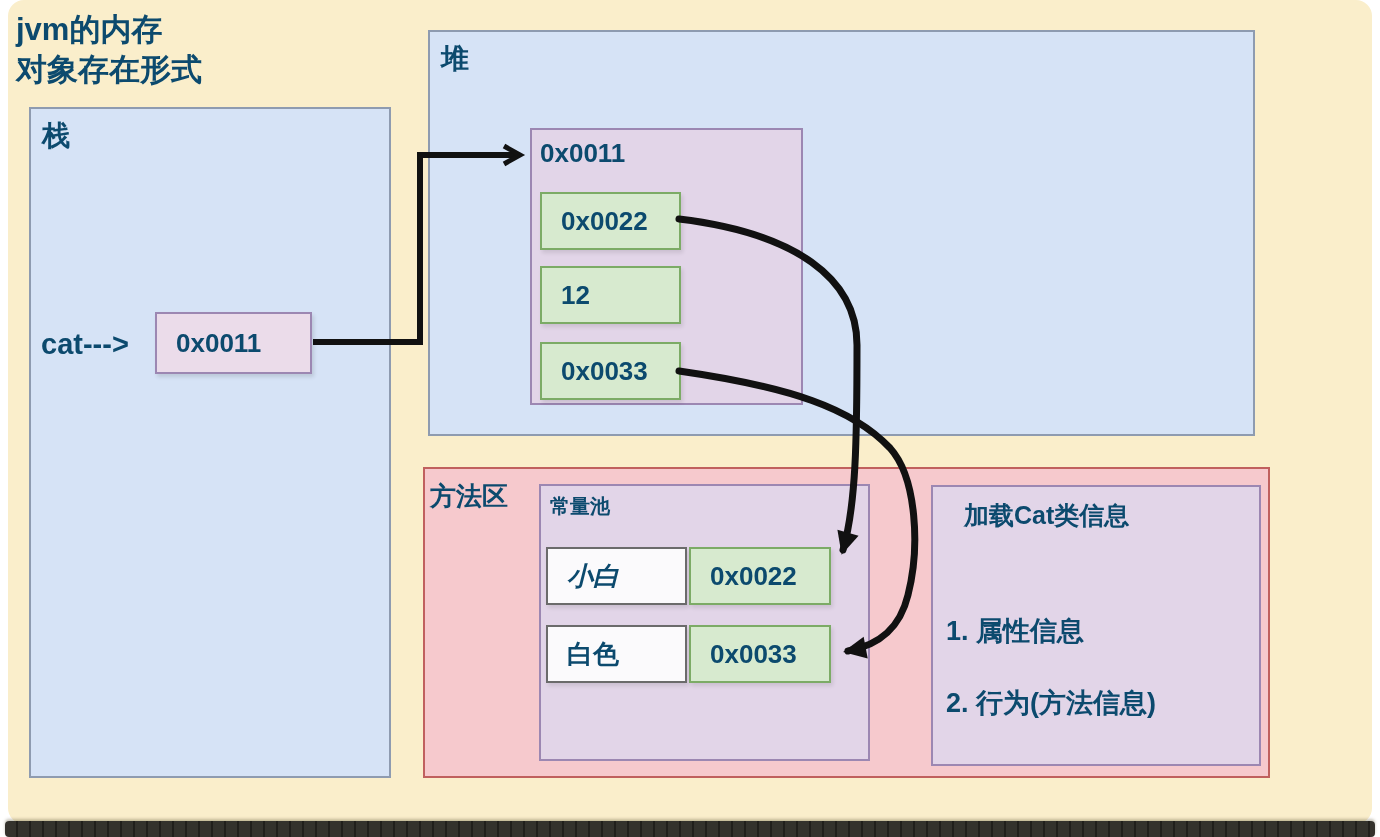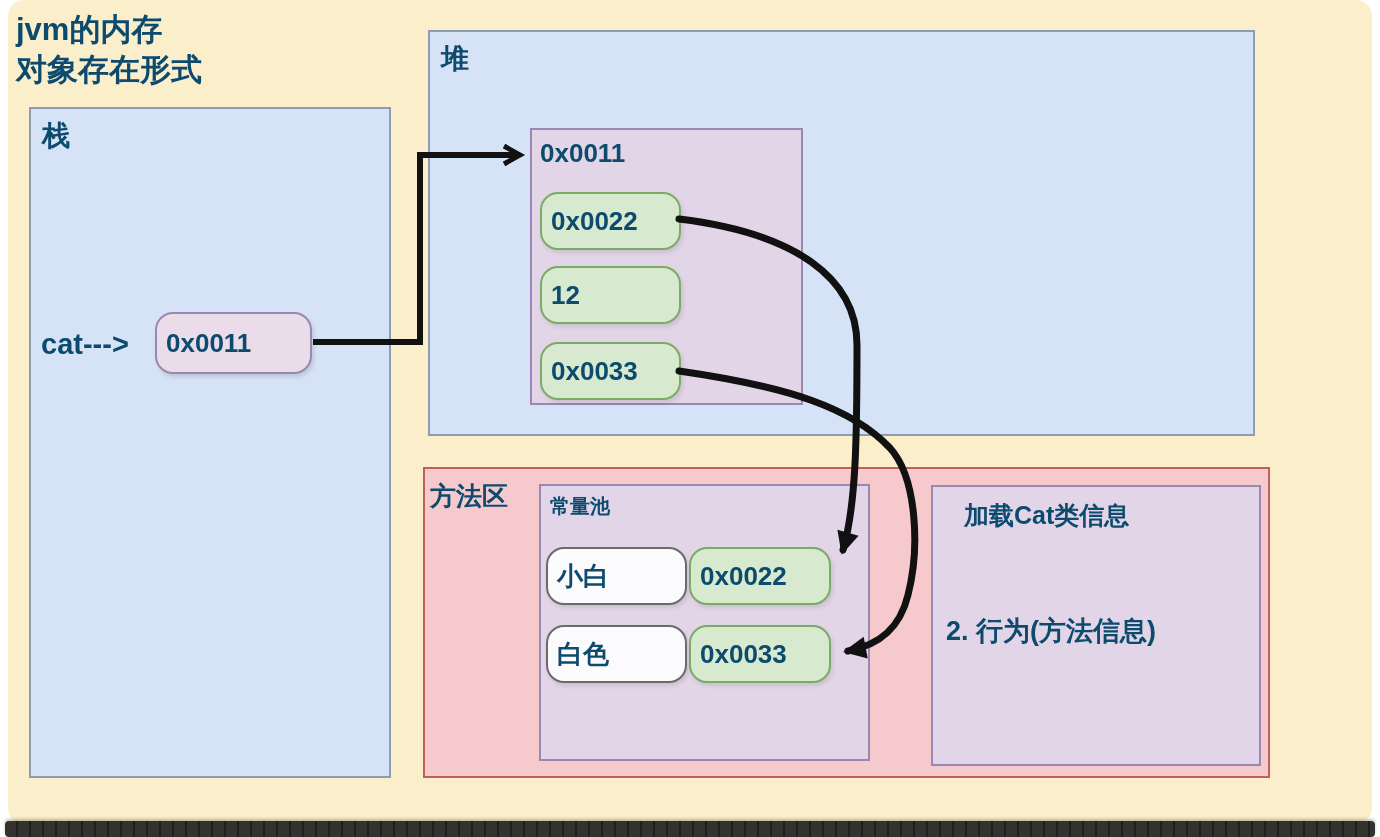--- a/index.html
+++ b/index.html
@@ -8,21 +8,21 @@
   .canvas{position:absolute;left:8px;top:0;width:1364px;height:824px;
           background:var(--bg,#faeecb);border-radius:16px;}
   .box{position:absolute;box-sizing:border-box;border:2px solid;}
   .region-blue{background:var(--blue-fill,#d6e3f6);border-color:var(--blue-border,#8e9bb0);}
   .region-pink{background:var(--pink-fill,#f6c9cd);border-color:var(--pink-border,#c0605e);}
   .lav{background:var(--lav-fill,#e2d5e8);border-color:var(--lav-border,#9c87b2);}
   .green{background:var(--green-fill,#d7eacf);border-color:var(--green-border,#7cab66);
          box-shadow:2px 3px 4px rgba(0,0,0,0.10);}
   .white{background:#fbfafc;border-color:#6b6b6b;box-shadow:2px 3px 4px rgba(0,0,0,0.10);}
   .corner-label{position:absolute;left:11px;top:8px;font-size:28px;}
-  .val{display:flex;align-items:center;padding-left:9px;font-size:26px;border-radius:18px;}
+  .val{display:flex;align-items:center;padding-left:19px;font-size:26px;}
   .title{position:absolute;left:8px;top:10px;font-size:31px;line-height:40px;}
   .cat-label{position:absolute;left:33px;top:328px;font-size:29px;}
   .ci-title{position:absolute;left:13px;top:12px;font-size:25px;margin-left:18px;}
   .ci-items{position:absolute;left:13px;top:90px;font-size:27px;line-height:36px;white-space:pre-line;}
   svg.overlay{position:absolute;left:0;top:0;pointer-events:none;}
   .timeline{position:absolute;left:5px;top:821px;width:1370px;height:16px;border-radius:4px;
             background:repeating-linear-gradient(90deg,#34322c 0px,#34322c 11px,#211f1b 11px,#211f1b 13px);
             box-shadow:0 -2px 3px rgba(90,80,50,0.35);}
 </style>
 </head>
@@ -52,32 +52,33 @@
       <div class="box green val" style="left:8px;top:136px;width:141px;height:58px;">12</div>
       <div class="box green val" style="left:8px;top:212px;width:141px;height:58px;">0x0033</div>
     </div>
 
     <div class="box region-pink" style="left:415px;top:467px;width:847px;height:311px;">
       <div class="corner-label" style="font-size:26px;left:5px;top:10px;">方法区</div>
 
       <div class="box lav" style="left:114px;top:15px;width:331px;height:277px;">
         <div style="position:absolute;left:9px;top:7px;font-size:20px;">常量池</div>
         <div>
-          <div class="box white val" style="left:5px;top:61px;width:141px;height:58px;">小白</div>
+          <div class="box white val" style="left:5px;top:61px;width:141px;height:58px;font-style:italic;">小白</div>
           <div class="box green val" style="left:148px;top:61px;width:142px;height:58px;">0x0022</div>
         </div>
         <div>
           <div class="box white val" style="left:5px;top:139px;width:141px;height:58px;">白色</div>
           <div class="box green val" style="left:148px;top:139px;width:142px;height:58px;">0x0033</div>
         </div>
       </div>
 
       <div class="box lav" style="left:506px;top:16px;width:330px;height:281px;">
         <div class="ci-title">加载Cat类信息</div>
         <div class="ci-items">
+          <div>1. 属性信息</div>
           <div>2. 行为(方法信息)</div>
         </div>
       </div>
     </div>
   </div>
 
   <svg class="overlay" width="1380" height="837" viewBox="0 0 1380 837">
     <defs>
       <marker id="chev" markerUnits="userSpaceOnUse" markerWidth="26" markerHeight="26" refX="17" refY="12" orient="auto">
         <path d="M3,3 L19,12 L3,21" fill="none" stroke="#111" stroke-width="5"></path>

